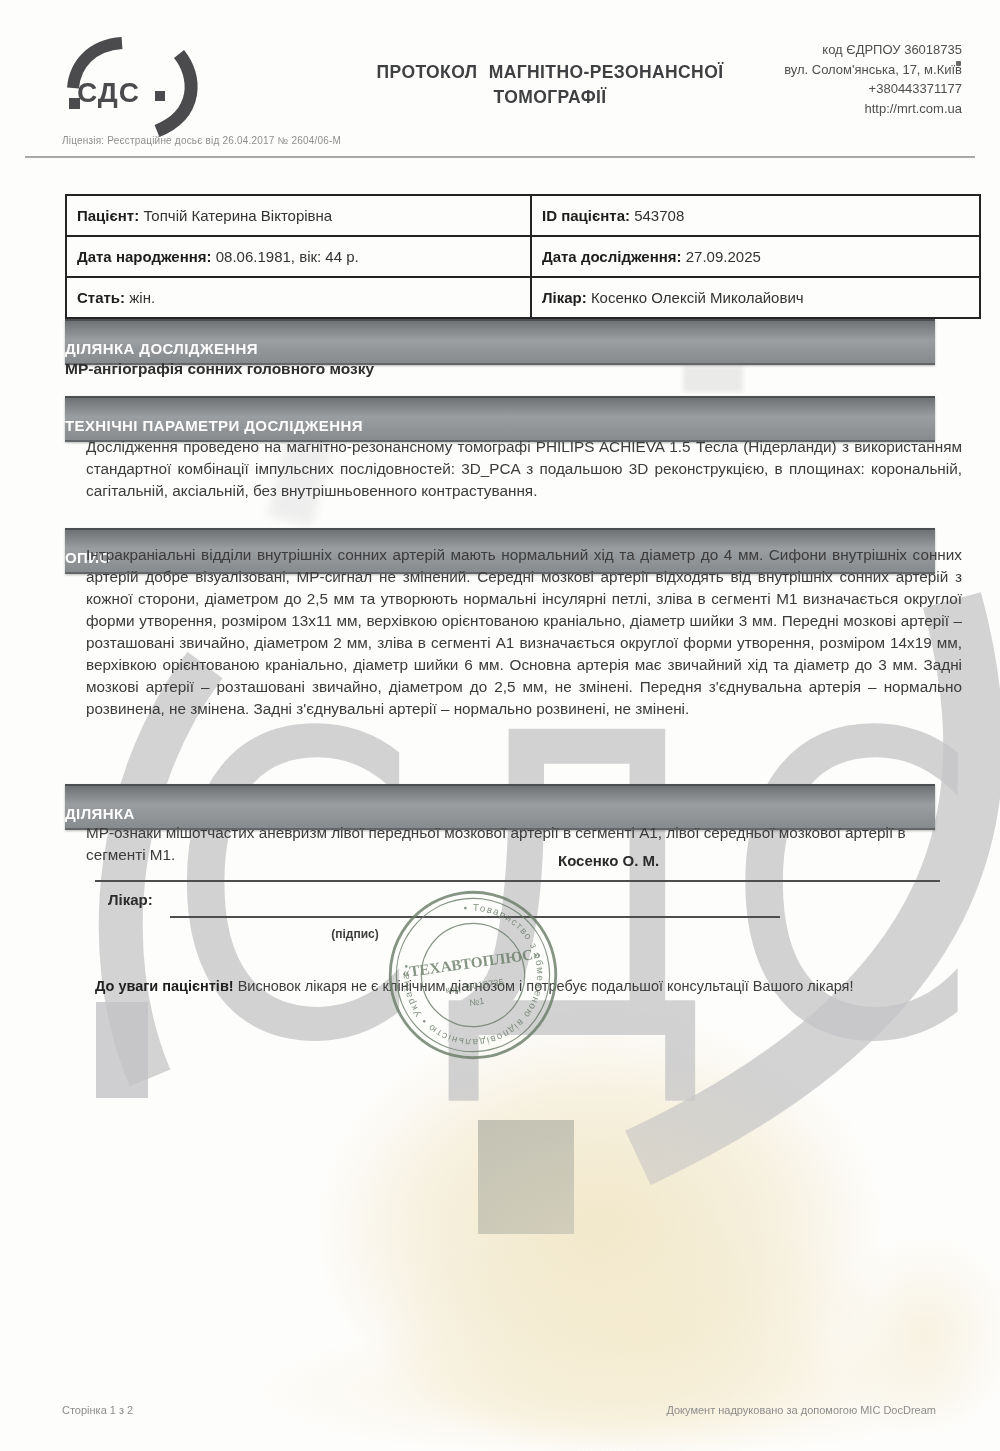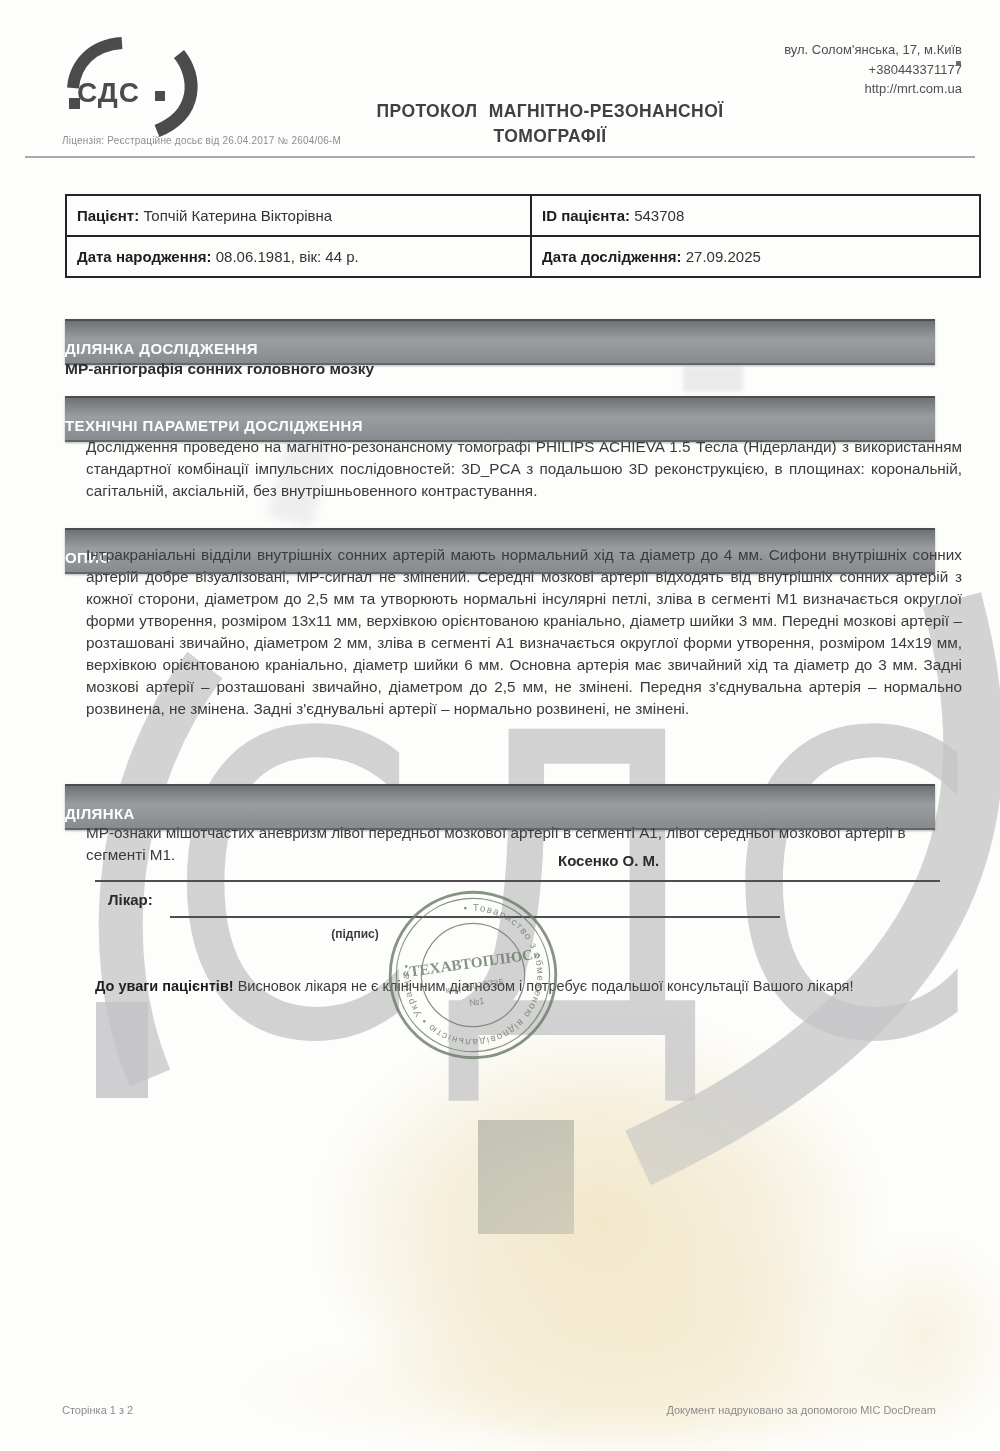--- a/index.html
+++ b/index.html
@@ -9,21 +9,21 @@
     font-family:"Liberation Sans", sans-serif;color:var(--ink,#3a3a3a);
   }
   .abs{position:absolute;}
   .z0{z-index:0;} .z1{z-index:1;} .z2{z-index:2;}
 
   
   .logo-svg{left:60px;top:34px;width:140px;height:116px;}
   .doc-title{
     left:352px;top:60px;width:396px;text-align:center;
     font-size:17.5px;font-weight:bold;color:#3f4041;line-height:25px;
-    letter-spacing:.4px;word-spacing:6px;margin-top:39px;
+    letter-spacing:.4px;word-spacing:6px;
   }
   .company{
     right:38px;top:40px;width:300px;text-align:right;
     font-size:13px;color:#4f4f4f;line-height:19.5px;
   }
   .speck{left:956px;top:61px;width:5px;height:5px;background:#6a6a6a;border-radius:1px;}
   .license{left:62px;top:135px;font-size:10px;color:#8f8f8f;letter-spacing:.2px;}
   .rule-top{left:25px;top:156px;width:950px;height:2px;background:#a9a9a9;}
 
   
@@ -120,38 +120,43 @@
       <path d="M 62,9 C 32,11 15,30 13,54" stroke-width="12"></path>
       <path d="M 119,20 C 137,42 139,80 97,97" stroke-width="13"></path>
     </g>
     <rect x="9" y="64" width="11" height="11" fill="#4b4b4d"></rect>
     <rect x="95" y="57" width="10" height="10" fill="#4b4b4d"></rect>
     <text x="17" y="68" font-family="Liberation Sans, sans-serif" font-size="28" font-weight="bold" fill="#4b4b4d" letter-spacing="1">СДС</text>
   </svg>
 
   <div class="abs z1 doc-title">ПРОТОКОЛ МАГНІТНО-РЕЗОНАНСНОЇ ТОМОГРАФІЇ</div>
   <div class="abs z1 company">
+    <div>код ЄДРПОУ 36018735</div>
     <div>вул. Солом'янська, 17, м.Київ</div>
     <div>+380443371177</div>
     <div>http://mrt.com.ua</div>
   </div>
   <div class="abs z1 speck"></div>
 
   <div class="abs z1 license">Ліцензія: Реєстраційне досьє від 26.04.2017 № 2604/06-М</div>
   <div class="abs z1 rule-top"></div>
 
   <table class="abs z1 ptable">
     <tbody>
         <tr>
       <td class="c1"><b>Пацієнт:</b> <span>Топчій Катерина Вікторівна</span></td>
       <td class="c2"><b>ID пацієнта:</b> <span>543708</span></td>
     </tr>
     <tr>
       <td><b>Дата народження:</b> <span>08.06.1981, вік: 44 р.</span></td>
       <td><b>Дата дослідження:</b> <span>27.09.2025</span></td>
+    </tr>
+    <tr>
+      <td><b>Стать:</b> <span>жін.</span></td>
+      <td><b>Лікар:</b> <span>Косенко Олексій Миколайович</span></td>
     </tr>
   </tbody>
     </table>
 
   <div class="abs z1 bar bar-area">ДІЛЯНКА ДОСЛІДЖЕННЯ</div>
   <div class="abs z1 body-line">МР-ангіографія сонних головного мозку</div>
 
   <div class="abs z1 bar bar-tech">ТЕХНІЧНІ ПАРАМЕТРИ ДОСЛІДЖЕННЯ</div>
   <div class="abs z1 para para-tech">Дослідження проведено на магнітно-резонансному томографі PHILIPS ACHIEVA 1.5 Тесла (Нідерланди) з використанням стандартної комбінації імпульсних послідовностей: 3D_PCA з подальшою 3D реконструкцією, в площинах: корональній, сагітальній, аксіальній, без внутрішньовенного контрастування.</div>
 

